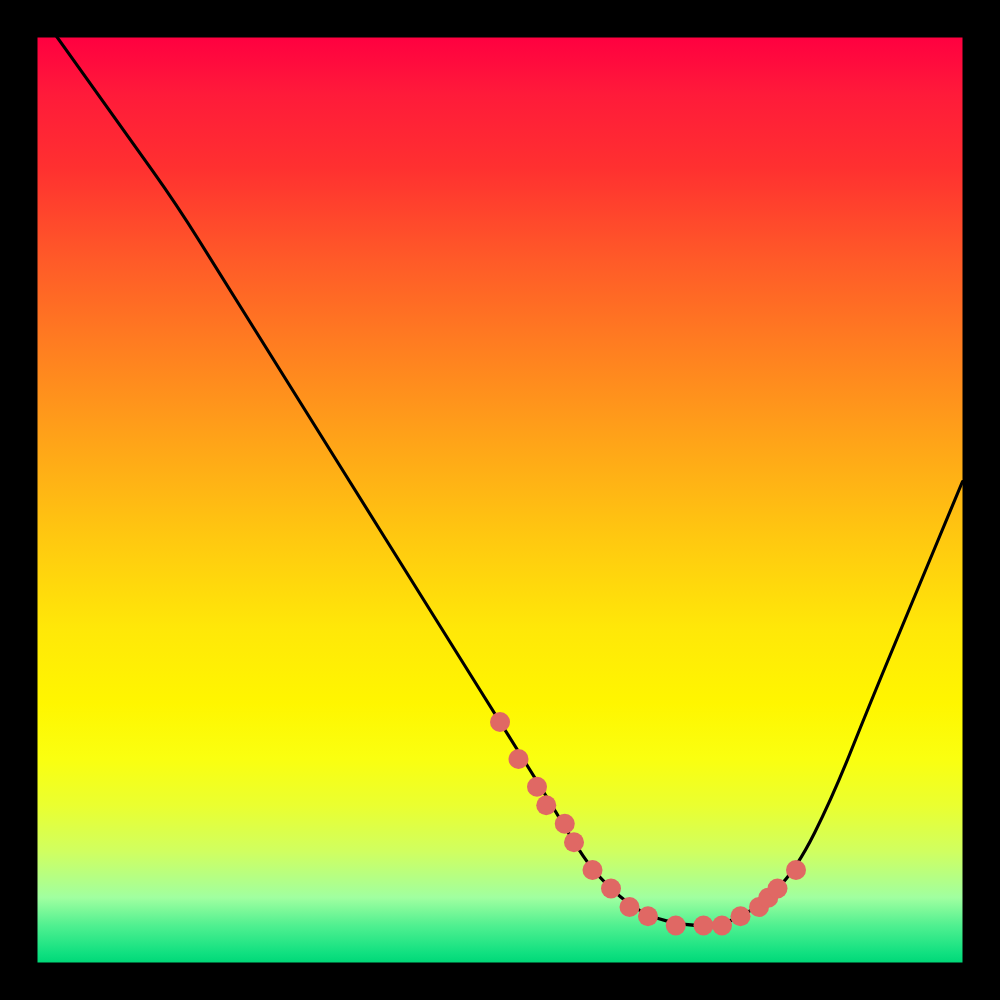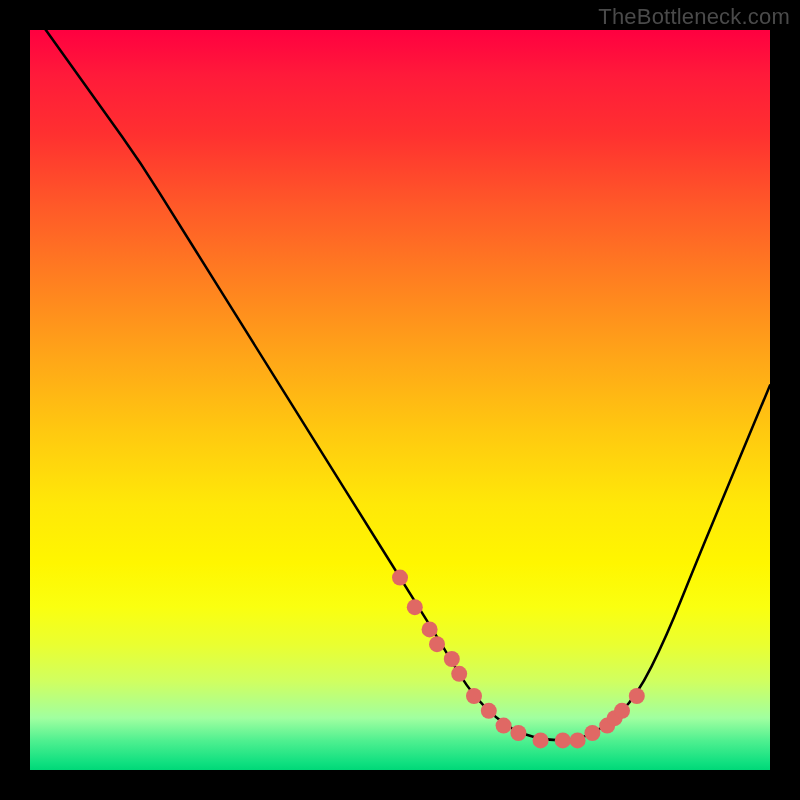--- a/index.html
+++ b/index.html
@@ -81,14 +81,13 @@
           <circle cx="547.6" cy="710.4" r="8" fill="#e06864"></circle>
           <circle cx="562.4" cy="703" r="8" fill="#e06864"></circle>
           <circle cx="577.2" cy="695.6" r="8" fill="#e06864"></circle>
           <circle cx="584.6" cy="688.2" r="8" fill="#e06864"></circle>
           <circle cx="592" cy="680.8" r="8" fill="#e06864"></circle>
           <circle cx="606.8" cy="666" r="8" fill="#e06864"></circle>
         </g>
     </svg>
   </div>
 
-  <div class="watermark">TheBottleneck.com</div>
 </div>
 
 </body></html>

